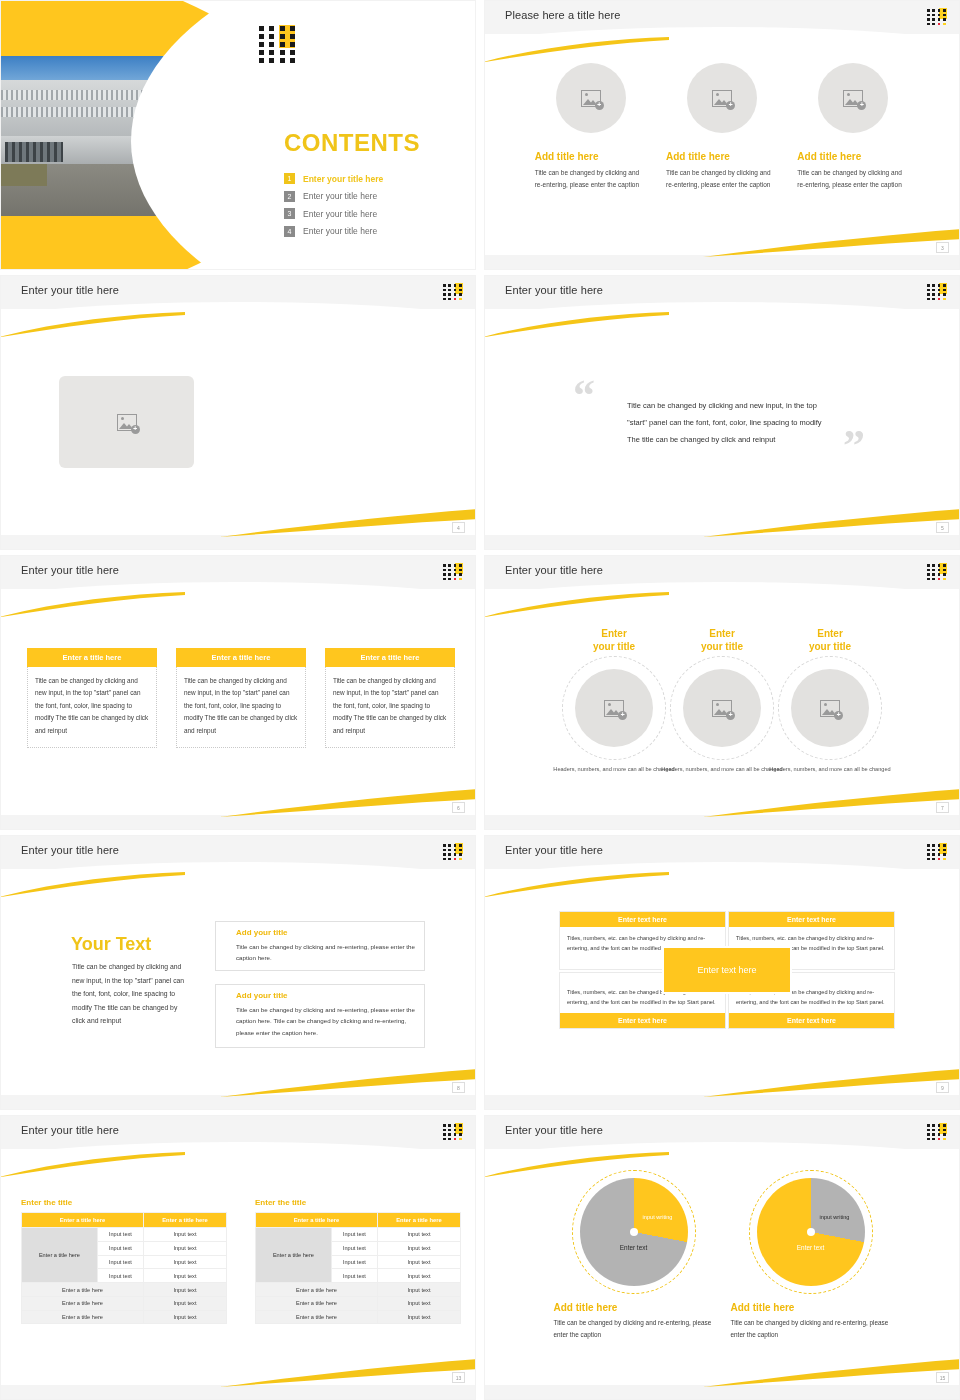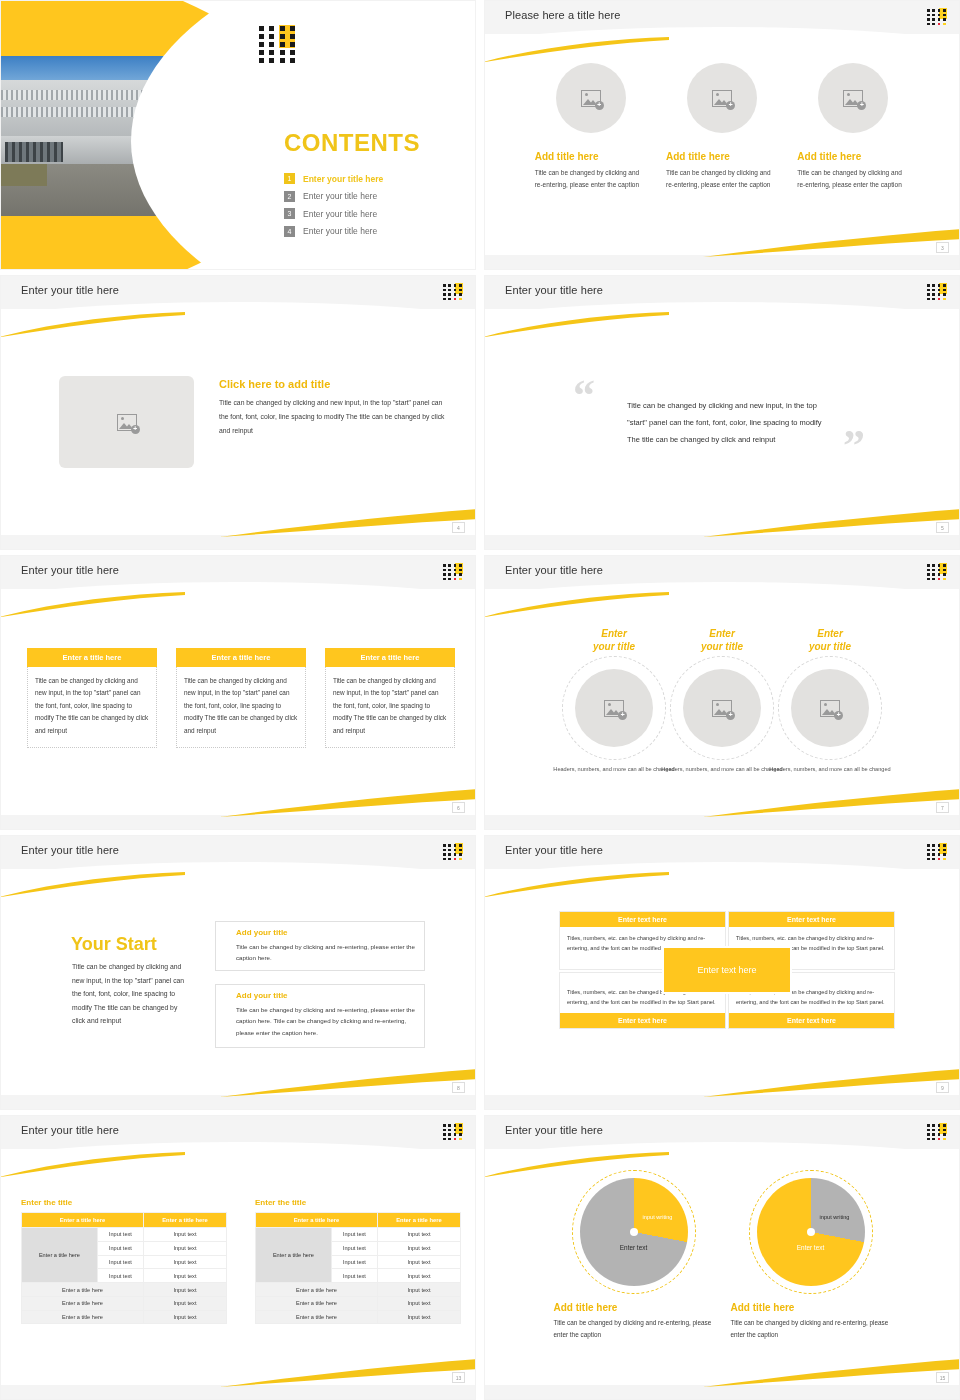--- a/index.html
+++ b/index.html
@@ -157,21 +157,21 @@
   
   .s5row { position:absolute; left:26px; top:92px; width:428px; display:flex; justify-content:space-between; }
   .s5card { width:130px; }
   .s5hd { background:#FFC61E; color:#fff; font-size:7.5px; font-weight:bold; text-align:center; padding:5px 0; }
   .s5bd { border-left:1px dotted #c9c9c9; border-right:1px dotted #c9c9c9; border-bottom:1px dotted #c9c9c9;
           padding:8px 7px 10px; font-size:6.4px; color:#3c3c3c; line-height:1.95; }
 
   
   .s6wrap { position:absolute; left:0; top:72px; width:100%; display:flex; justify-content:center; gap:-10px; }
   .s6col { width:124px; position:relative; text-align:center; margin:0 -8px; }
-  .s6h { font-size:10px; font-weight:bold; color:#F0B90B; line-height:1.25; margin-bottom:3px;font-style:italic; }
+  .s6h { font-size:10px; font-weight:bold; color:#F0B90B; line-height:1.25; margin-bottom:3px; }
   .s6ring { width:104px; height:104px; border-radius:50%; border:1px dashed #d8d8d8; margin:0 auto;
             display:flex; align-items:center; justify-content:center; }
   .s6circ { width:78px; height:78px; border-radius:50%; background:#e2e1df; display:flex; align-items:center; justify-content:center; }
   .s6cap { font-size:5.6px; color:#555; line-height:1.7; margin-top:5px; }
 
   
   .s7h { position:absolute; left:70px; top:98px; font-size:18px; font-weight:bold; color:#F0C419; }
   .s7p { position:absolute; left:71px; top:124px; width:120px; font-size:6.8px; color:#3c3c3c; line-height:2.0; }
   .s7box { position:absolute; border:1px solid #e0e0e0; padding:6px 8px 8px 20px; }
   .s7box .bh { font-size:8px; font-weight:bold; color:#F0B90B; margin-bottom:4px; }
@@ -386,24 +386,20 @@
 
     <div class="s3img imgph">
       <span class="imgico">
           <i class="fr"></i>
           <i class="sun"></i>
           <i class="mtn"></i>
           <i class="mtn2"></i>
           <i class="plus">+</i>
         </span>
     </div>
-    <div class="s3txt">
-      <div class="s3h">Click here to add title</div>
-      <div class="s3p">Title can be changed by clicking and new input, in the top "start" panel can the font, font, color, line spacing to modify The title can be changed by click and reinput</div>
-    </div>
 
     <div class="sw-br">
       <svg viewBox="0 0 260 28" preserveAspectRatio="none">
           <path d="M0 28 C90 16 180 6 260 0 L260 10 C180 14 90 22 0 28 Z" fill="#F5C518"></path>
         </svg>
     </div>
     <div class="footer-bar"></div>
     <div class="pagebadge">4</div>
   </div>
 
@@ -613,21 +609,21 @@
         <div class="dot" style="left:5px;top:14.5px"></div>
         <div class="dot red" style="left:10.5px;top:14.5px"></div>
         <div class="dot yel" style="left:16px;top:14.5px"></div>
     </div>
     <div class="sw-tl">
       <svg viewBox="0 0 190 26" preserveAspectRatio="none">
           <path d="M0 26 C60 10 130 2 190 0 L190 3 C130 6 60 16 0 26 Z" fill="#F5C518"></path>
         </svg>
     </div>
 
-    <div class="s7h">Your Start</div>
+    <div class="s7h">Your Text</div>
     <div class="s7p">Title can be changed by clicking and new input, in the top "start" panel can the font, font, color, line spacing to modify The title can be changed by click and reinput</div>
 
     <div class="s7box s7b1">
       <div class="bh">Add your title</div>
       <div class="bp">Title can be changed by clicking and re-entering, please enter the caption here.</div>
     </div>
     <div class="s7box s7b2">
       <div class="bh">Add your title</div>
       <div class="bp">Title can be changed by clicking and re-entering, please enter the caption here. Title can be changed by clicking and re-entering, please enter the caption here.</div>
     </div>

